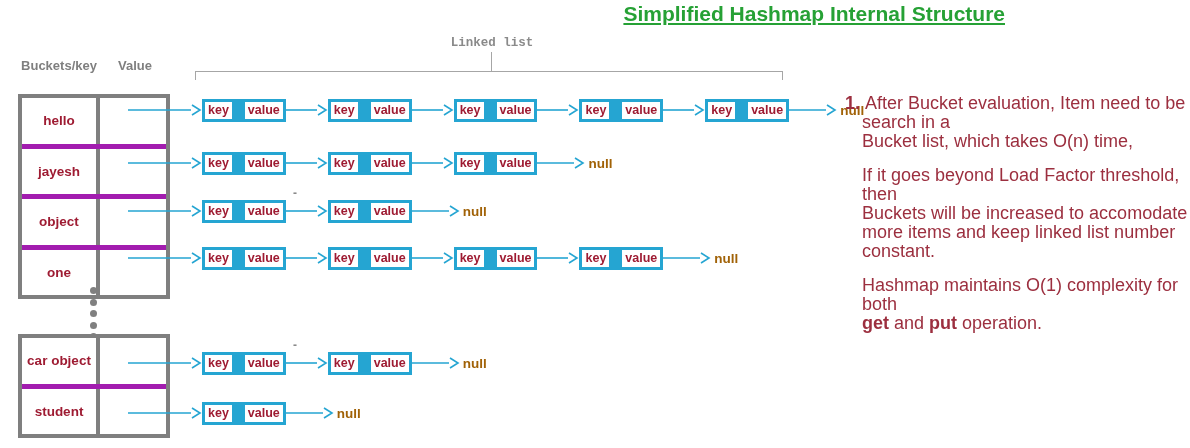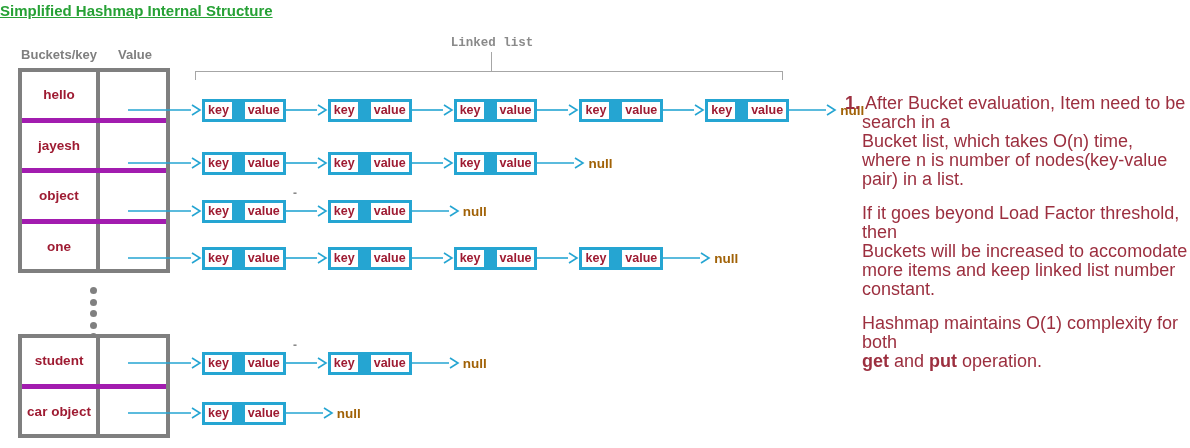--- a/index.html
+++ b/index.html
@@ -1,35 +1,35 @@
 <!DOCTYPE html>
 <html><head>
 <meta charset="utf-8">
 <style>
   html,body{margin:0;padding:0;background:#fff;}
   body{font-family:"Liberation Sans",sans-serif;}
   .canvas{position:relative;width:1190px;height:448px;background:#fff;overflow:hidden;}
 
-  .title{position:absolute;left:0;top:2px;width:1005px;text-align:left;
-         font-size:15px;font-weight:bold;color:#26a135;text-decoration:underline;}
+  .title{position:absolute;left:0;top:2px;width:1005px;text-align:right;
+         font-size:21px;font-weight:bold;color:#26a135;text-decoration:underline;}
 
   .ll-label{position:absolute;left:0;top:36px;width:984px;text-align:center;
             font-size:12.5px;font-weight:bold;color:#8a8a8a;font-family:Liberation Mono, monospace;}
   .bracket-stub{position:absolute;left:491px;top:52px;width:1px;height:19px;background:#a6a6a6;}
   .bracket-line{position:absolute;left:195px;top:71px;width:586px;height:8px;
                 border-top:1px solid #a6a6a6;border-left:1px solid #a6a6a6;border-right:1px solid #a6a6a6;}
 
-  .col-headers{position:absolute;left:18px;top:47px;width:152px;display:flex;
+  .col-headers{position:absolute;left:18px;top:58px;width:152px;display:flex;
                font-weight:bold;color:#7f7f7f;font-size:13px;}
   .key-h{width:82px;text-align:center;}
   .val-h{flex:1;text-align:center;}
 
   .bucket-table{position:absolute;left:18px;width:152px;border:4px solid #7f7f7f;
                 box-sizing:border-box;display:flex;flex-direction:column;background:#fff;}
-  .section-top{top:68px;height:205px;}
+  .section-top{top:94px;height:205px;}
   .section-bottom{top:334px;height:104px;}
   .bucket-row{flex:1;display:flex;border-top:5px solid #a21caf;min-height:0;}
   .bucket-row:first-child{border-top:none;}
   .bucket-key{width:74px;border-right:4px solid #7f7f7f;display:flex;align-items:center;
               justify-content:center;color:#9e1b32;font-weight:bold;font-size:13.5px;}
   .bucket-value{flex:1;}
 
   .dots{position:absolute;left:90px;top:287px;display:flex;flex-direction:column;gap:4.5px;}
   .dot{width:7px;height:7px;border-radius:50%;background:#808080;}
 
@@ -82,25 +82,25 @@
     </div>
   <div class="dots" id="dots">
       <div class="dot"></div>
       <div class="dot"></div>
       <div class="dot"></div>
       <div class="dot"></div>
       <div class="dot"></div>
     </div>
   <div class="bucket-table section-bottom" id="table-bottom">
       <div class="bucket-row">
+        <div class="bucket-key">car object</div>
+        <div class="bucket-value"></div>
+      </div>
+      <div class="bucket-row">
         <div class="bucket-key">student</div>
-        <div class="bucket-value"></div>
-      </div>
-      <div class="bucket-row">
-        <div class="bucket-key">car object</div>
         <div class="bucket-value"></div>
       </div>
     </div>
 
   <div id="ll-rows">
       <div class="ll-row" style="top: 94px;">
         <svg width="74" height="14" class="arrow">
           <line x1="0" y1="7" x2="63" y2="7" stroke="#25a5d2" stroke-width="1.6"></line>
           <polyline points="64,2 72,7 64,12" fill="none" stroke="#25a5d2" stroke-width="1.6"></polyline>
         </svg>
@@ -278,21 +278,20 @@
           <polyline points="38,2 46,7 38,12" fill="none" stroke="#25a5d2" stroke-width="1.6"></polyline>
         </svg>
         <span class="null-label">null</span>
       </div>
     </div>
 
   <div class="notes" id="notes">
       <div class="note">
         <div class="note-line"><span class="note-num">1.</span><span>After Bucket evaluation, Item need to be search in a</span></div>
         <div class="note-line"><span>Bucket list, which takes O(n) time,</span></div>
-        <div class="note-line"><span>where n is number of nodes(key-value pair) in a list.</span></div>
       </div>
       <div class="note">
         <div class="note-line"><span>If it goes beyond Load Factor threshold, then</span></div>
         <div class="note-line"><span>Buckets will be increased to accomodate</span></div>
         <div class="note-line"><span>more items and keep linked list number constant.</span></div>
       </div>
       <div class="note">
         <div class="note-line"><span>Hashmap maintains O(1) complexity for both</span></div>
         <div class="note-line"><span class="bold">get</span><span> and </span><span class="bold">put</span><span> operation.</span></div>
       </div>

